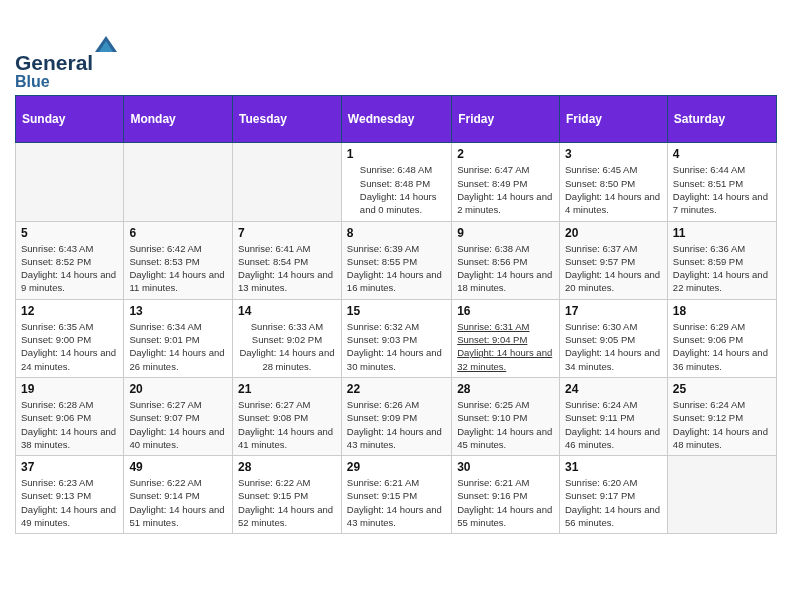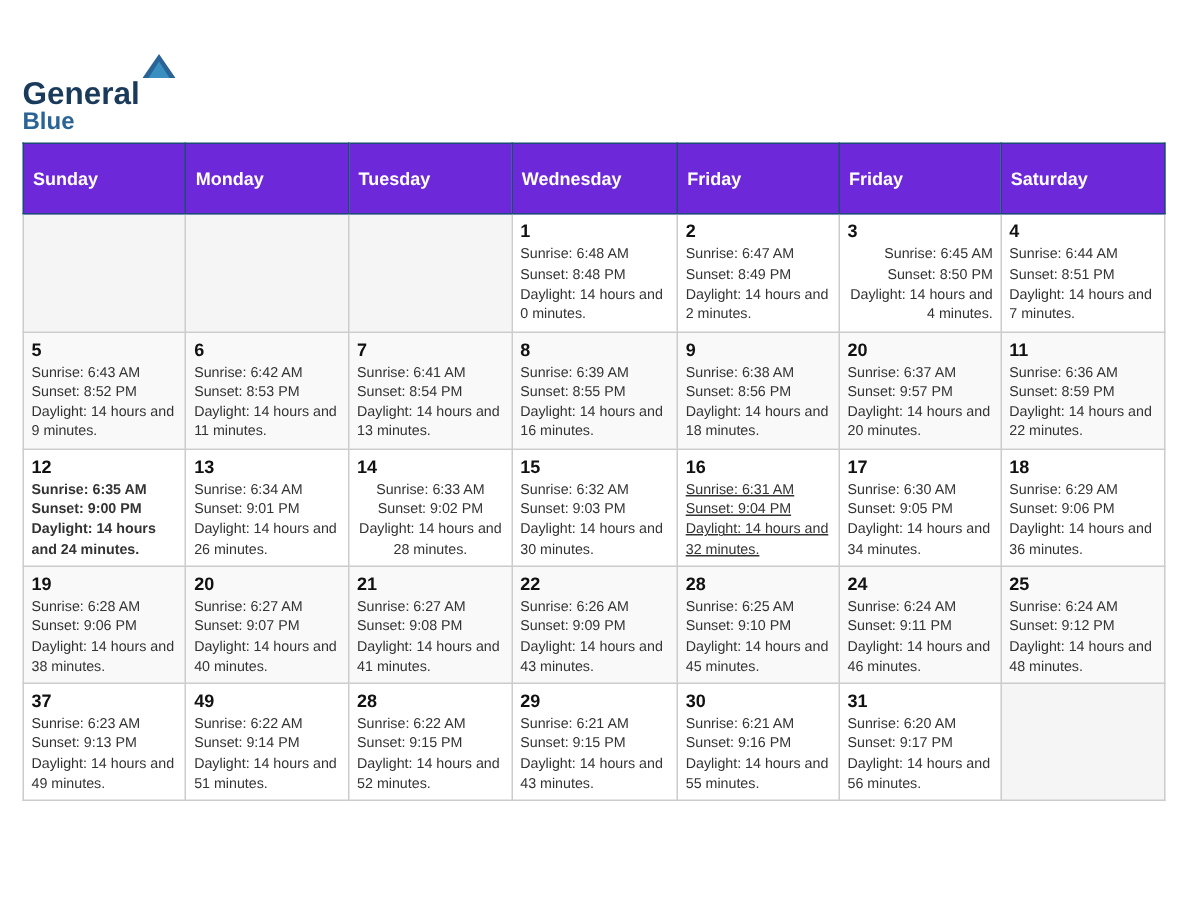--- a/index.html
+++ b/index.html
@@ -109,33 +109,33 @@
         <th>Saturday</th>
       </tr>
   </thead>
   <tbody id="calendar-body">
       <tr>
         <td class="empty"></td>
         <td class="empty"></td>
         <td class="empty"></td>
         <td>
           <div class="day-num">1</div>
-          <div class="day-info" style="white-space: pre-line;">Sunrise: 6:48 AM
+          <div class="day-info" style="white-space: pre-line; margin-left: 13px;">Sunrise: 6:48 AM
 Sunset: 8:48 PM
 Daylight: 14 hours and 0 minutes.</div>
         </td>
         <td>
           <div class="day-num">2</div>
           <div class="day-info" style="white-space: pre-line;">Sunrise: 6:47 AM
 Sunset: 8:49 PM
 Daylight: 14 hours and 2 minutes.</div>
         </td>
         <td>
           <div class="day-num">3</div>
-          <div class="day-info" style="white-space: pre-line; text-align: right;">Sunrise: 6:45 AM
+          <div class="day-info" style="white-space: pre-line;">Sunrise: 6:45 AM
 Sunset: 8:50 PM
 Daylight: 14 hours and 4 minutes.</div>
         </td>
         <td>
           <div class="day-num">4</div>
           <div class="day-info" style="white-space: pre-line;">Sunrise: 6:44 AM
 Sunset: 8:51 PM
 Daylight: 14 hours and 7 minutes.</div>
         </td>
       </tr>
@@ -179,21 +179,21 @@
         <td>
           <div class="day-num">11</div>
           <div class="day-info" style="white-space: pre-line;">Sunrise: 6:36 AM
 Sunset: 8:59 PM
 Daylight: 14 hours and 22 minutes.</div>
         </td>
       </tr>
       <tr>
         <td>
           <div class="day-num">12</div>
-          <div class="day-info" style="white-space: pre-line; font-weight: bold;">Sunrise: 6:35 AM
+          <div class="day-info" style="white-space: pre-line;">Sunrise: 6:35 AM
 Sunset: 9:00 PM
 Daylight: 14 hours and 24 minutes.</div>
         </td>
         <td>
           <div class="day-num">13</div>
           <div class="day-info" style="white-space: pre-line;">Sunrise: 6:34 AM
 Sunset: 9:01 PM
 Daylight: 14 hours and 26 minutes.</div>
         </td>
         <td>

